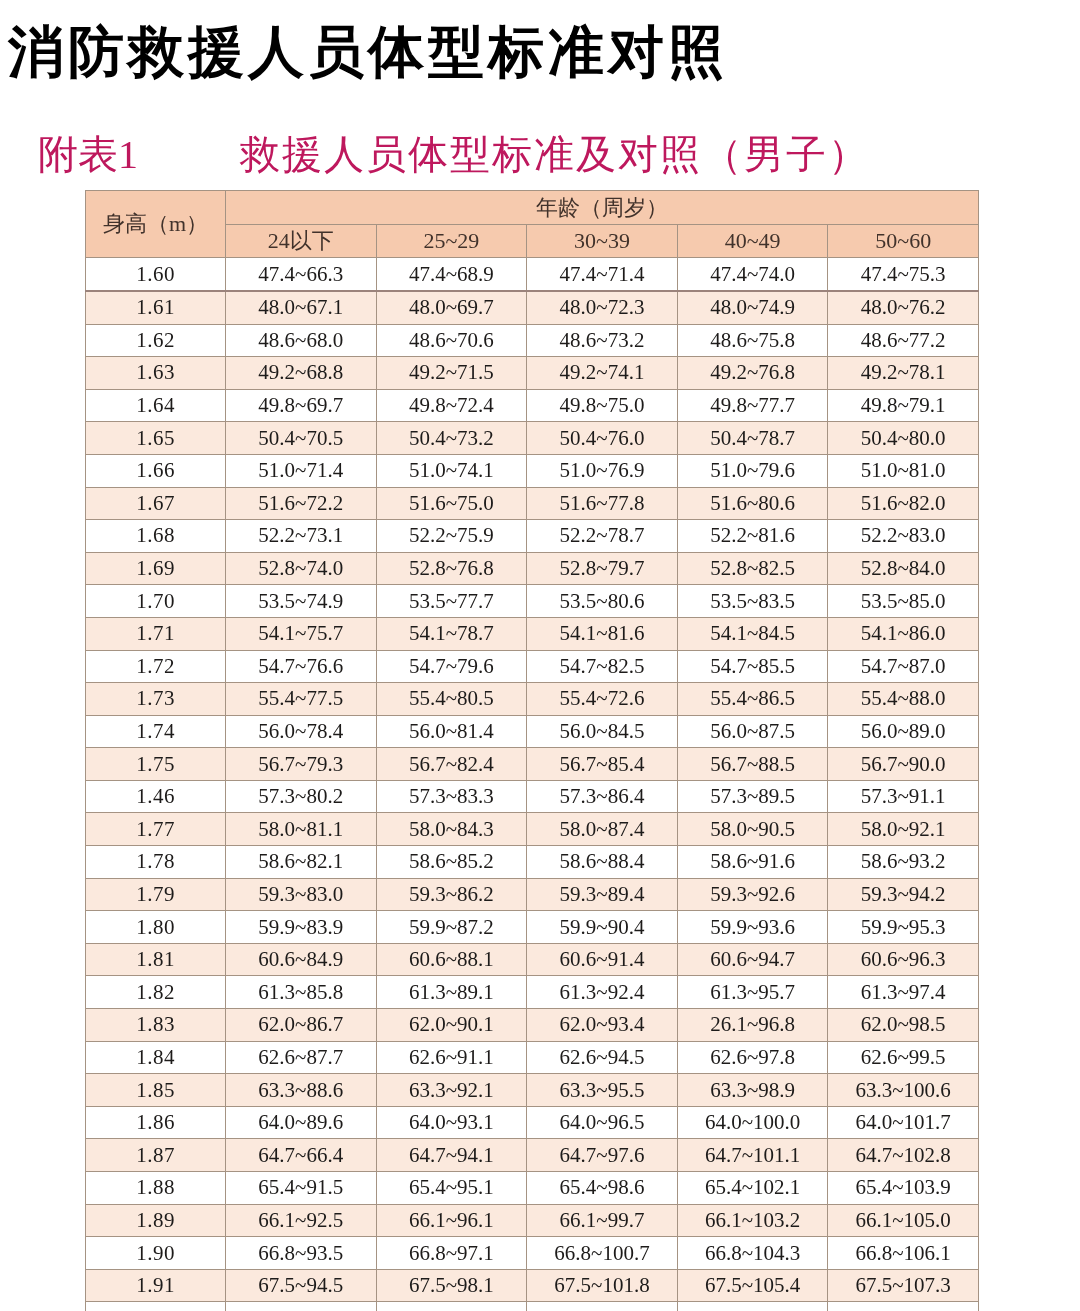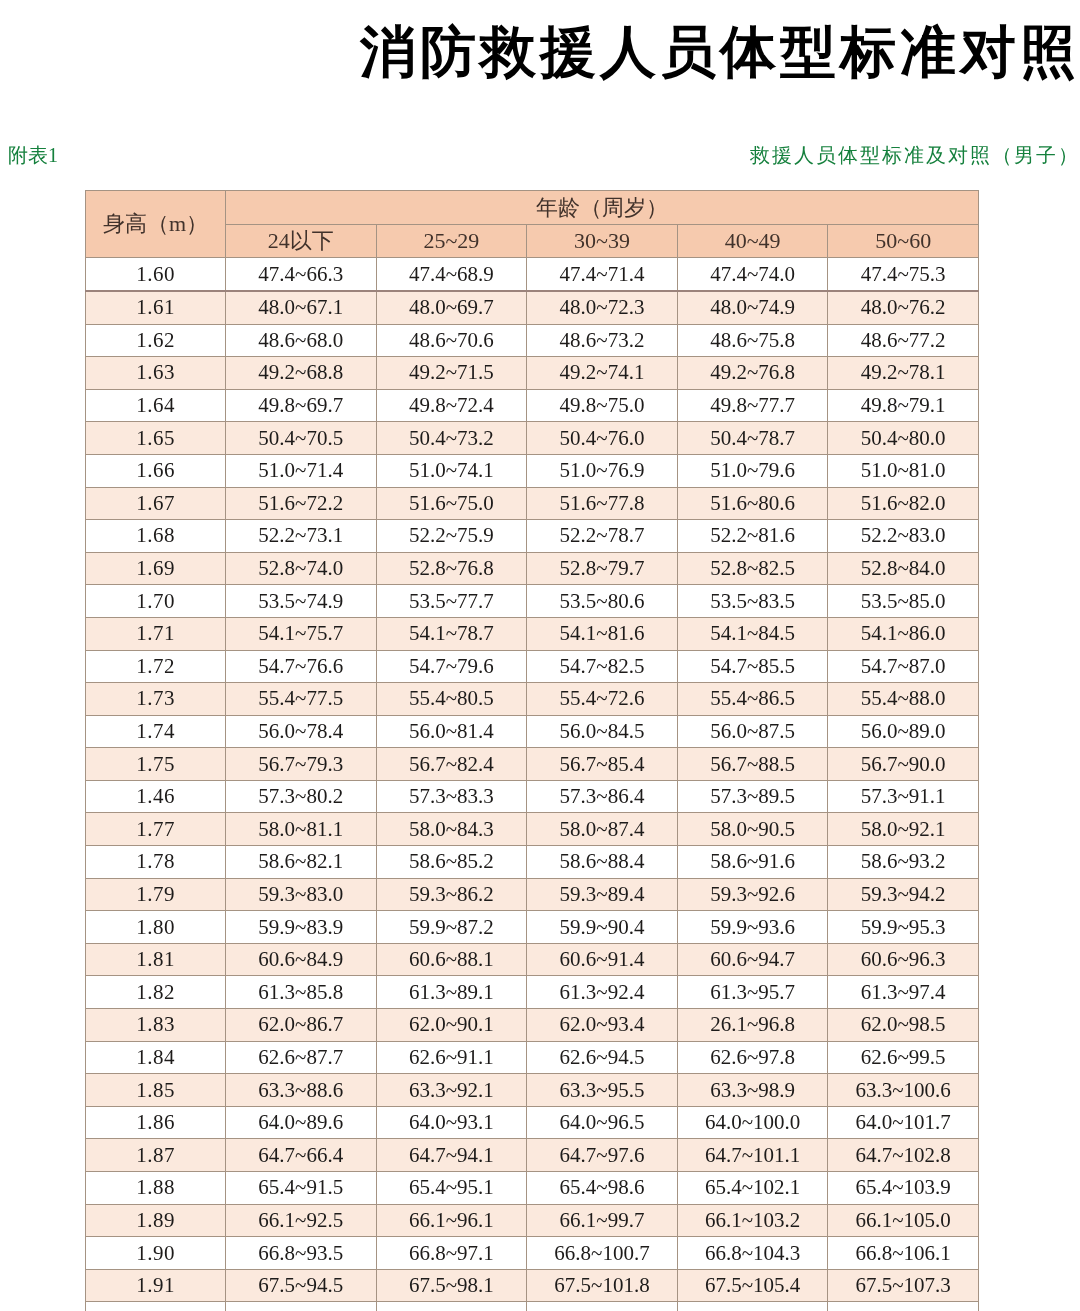--- a/index.html
+++ b/index.html
@@ -10,28 +10,28 @@
     --heavy:#9b837b;
     --hdr-text:#41322b;
     --cell-text:#1d1b1a;
   }
   html,body{margin:0;padding:0;background:#ffffff;}
   .page{
     width:1080px;height:1311px;background:#ffffff;overflow:hidden;
     font-family:"Liberation Serif","DejaVu Serif",serif;color:var(--cell-text);
   }
   .title{
-    margin:20px 0 0 0;text-align:right;
-    font-size:56px;font-weight:bold;letter-spacing:4px;line-height:1.15;color:#000;
+    margin:20px 0 0 0;text-align:left;
+    font-size:56px;font-weight:bold;letter-spacing:4px;line-height:1.15;color:#000;padding-left:8px;
   }
   .subrow{
-    position:relative;margin-top:52px;height:38px;line-height:38px;font-size:20px;color:#15803d;
+    position:relative;margin-top:52px;height:38px;line-height:38px;font-size:40px;color:#be185d;margin-left:30px;
   }
   .appendix{position:absolute;left:8px;top:0;}
-  .subtitle{display:block;text-align:right;width:100%;box-sizing:border-box;letter-spacing:2px;}
+  .subtitle{display:block;text-align:center;width:100%;box-sizing:border-box;letter-spacing:2px;}
   table.tbl{
     border-collapse:collapse;table-layout:fixed;
     margin:16px 0 0 85px;width:893px;
     border:1px solid var(--outer);
   }
   .tbl th,.tbl td{
     border:1px solid var(--border);
     text-align:center;vertical-align:middle;
     padding:0;overflow:hidden;white-space:nowrap;
   }

